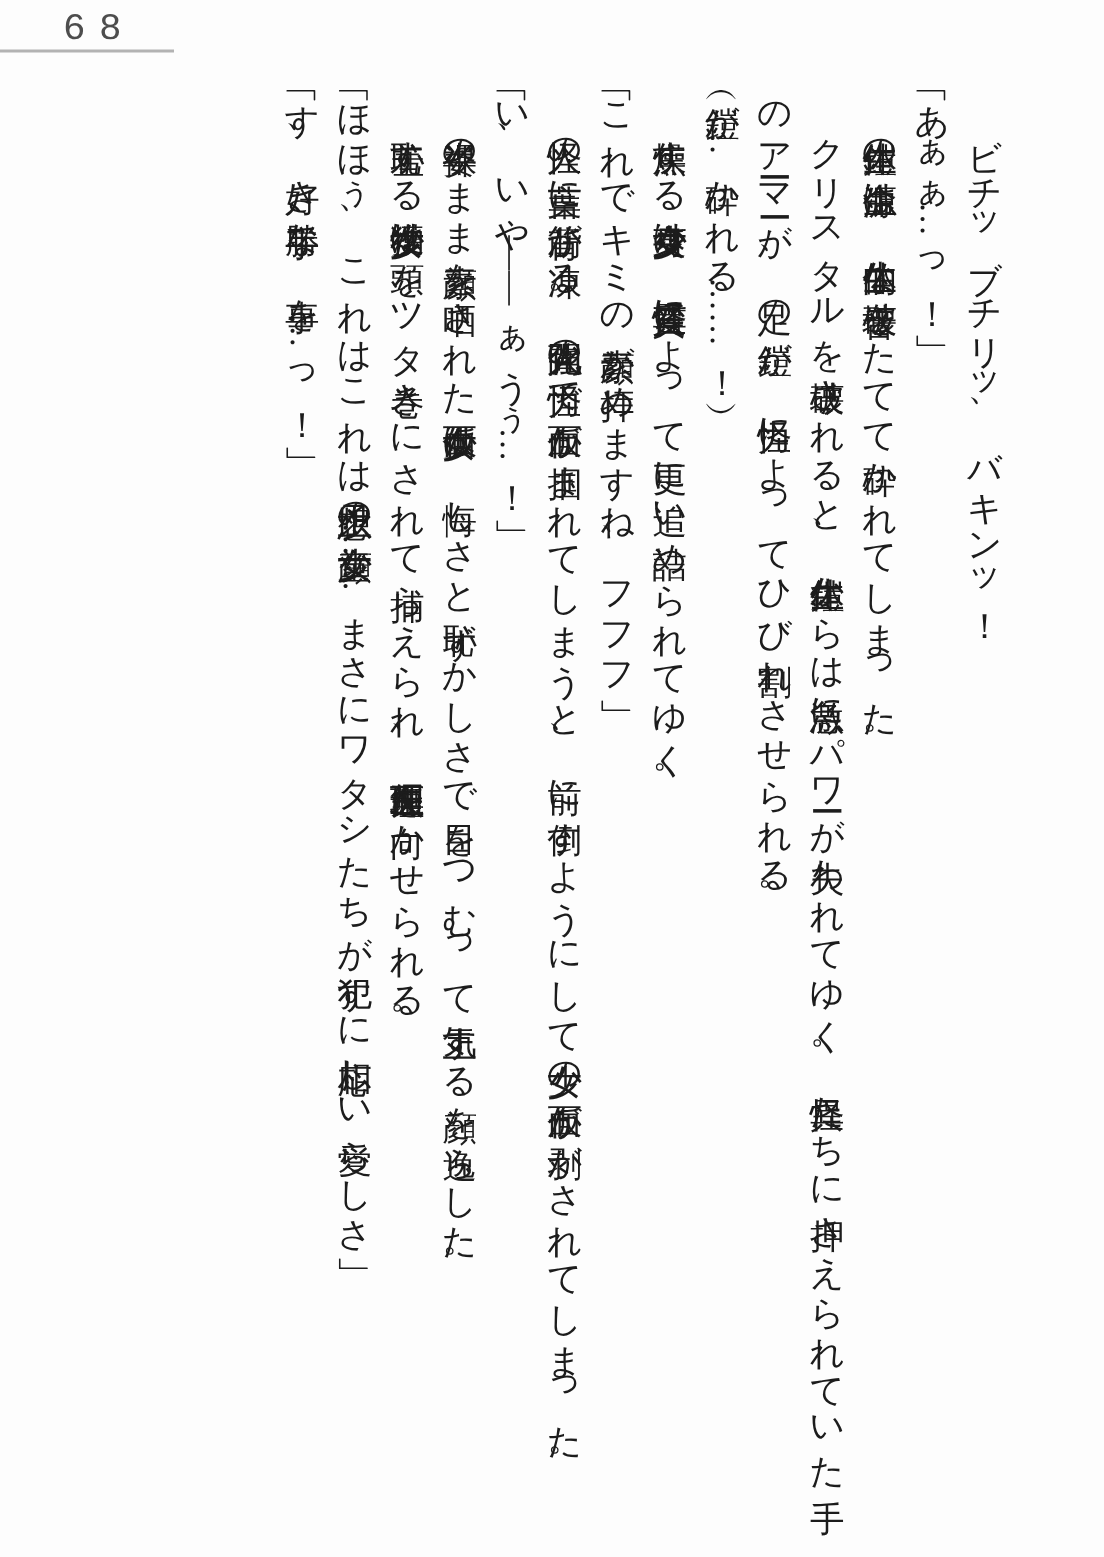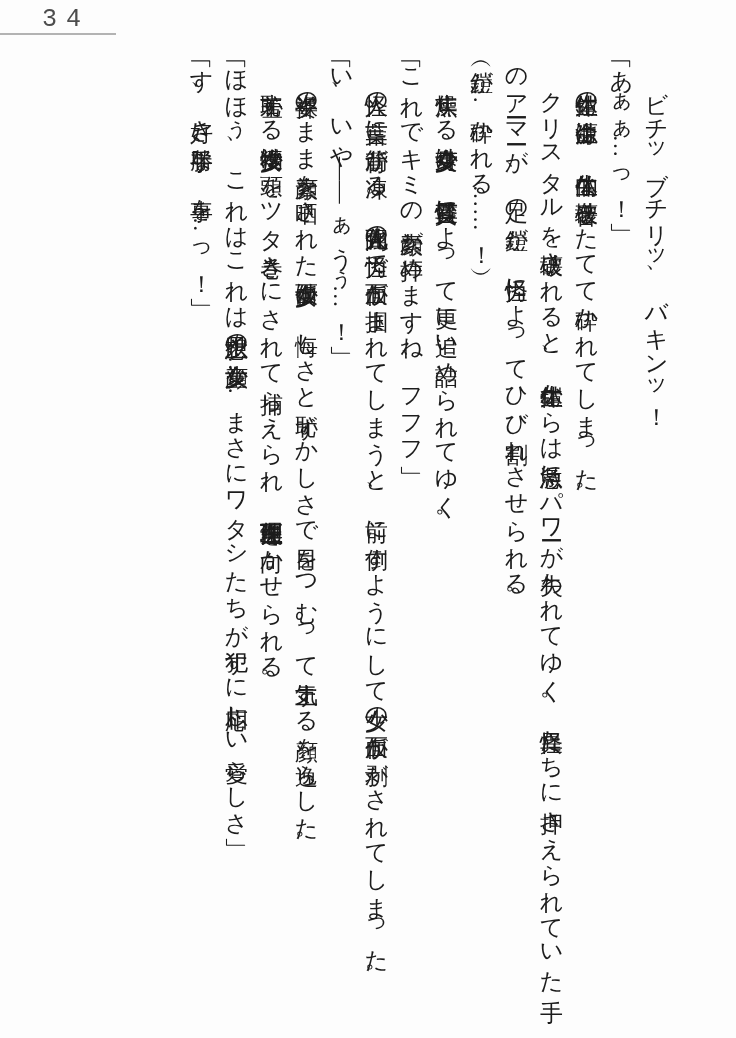--- a/index.html
+++ b/index.html
@@ -56,21 +56,21 @@
     text-indent: 0;
   }
   .para.indent {
     text-indent: 23px;
   }
 </style>
 </head>
 <body>
 
 <div class="page">
-  <span class="page-number">34</span>
+  <span class="page-number">68</span>
   <div class="header-rule"></div>
   <div class="text-block">
       <p class="para indent">ビチッブチリッ、バキンッ！</p>
       <p class="para">「あぁぁ…っ！」</p>
       <p class="para indent">生体鎧の生命源は、生体的な破壊音をたてて砕かれてしまった。</p>
       <p class="para indent">クリスタルを破壊されると、生体鎧からは急激にパワーが失われてゆく。怪異たちに押さえられていた手のアーマーが、足の鎧が、怪力によってひび割れさせられる。</p>
       <p class="para">（鎧が…砕かれる……！）</p>
       <p class="para indent">焦燥する変身少女は、変質怪異によって更に追い詰められてゆく。</p>
       <p class="para">「これでキミの素顔が拝めますね、フフフ」</p>
       <p class="para indent">怪人の言葉に背筋が凍る。強化人間の怪力で仮面が掴まれてしまうと、前に倒すようにして少女の仮面が剥がされてしまった。</p>

